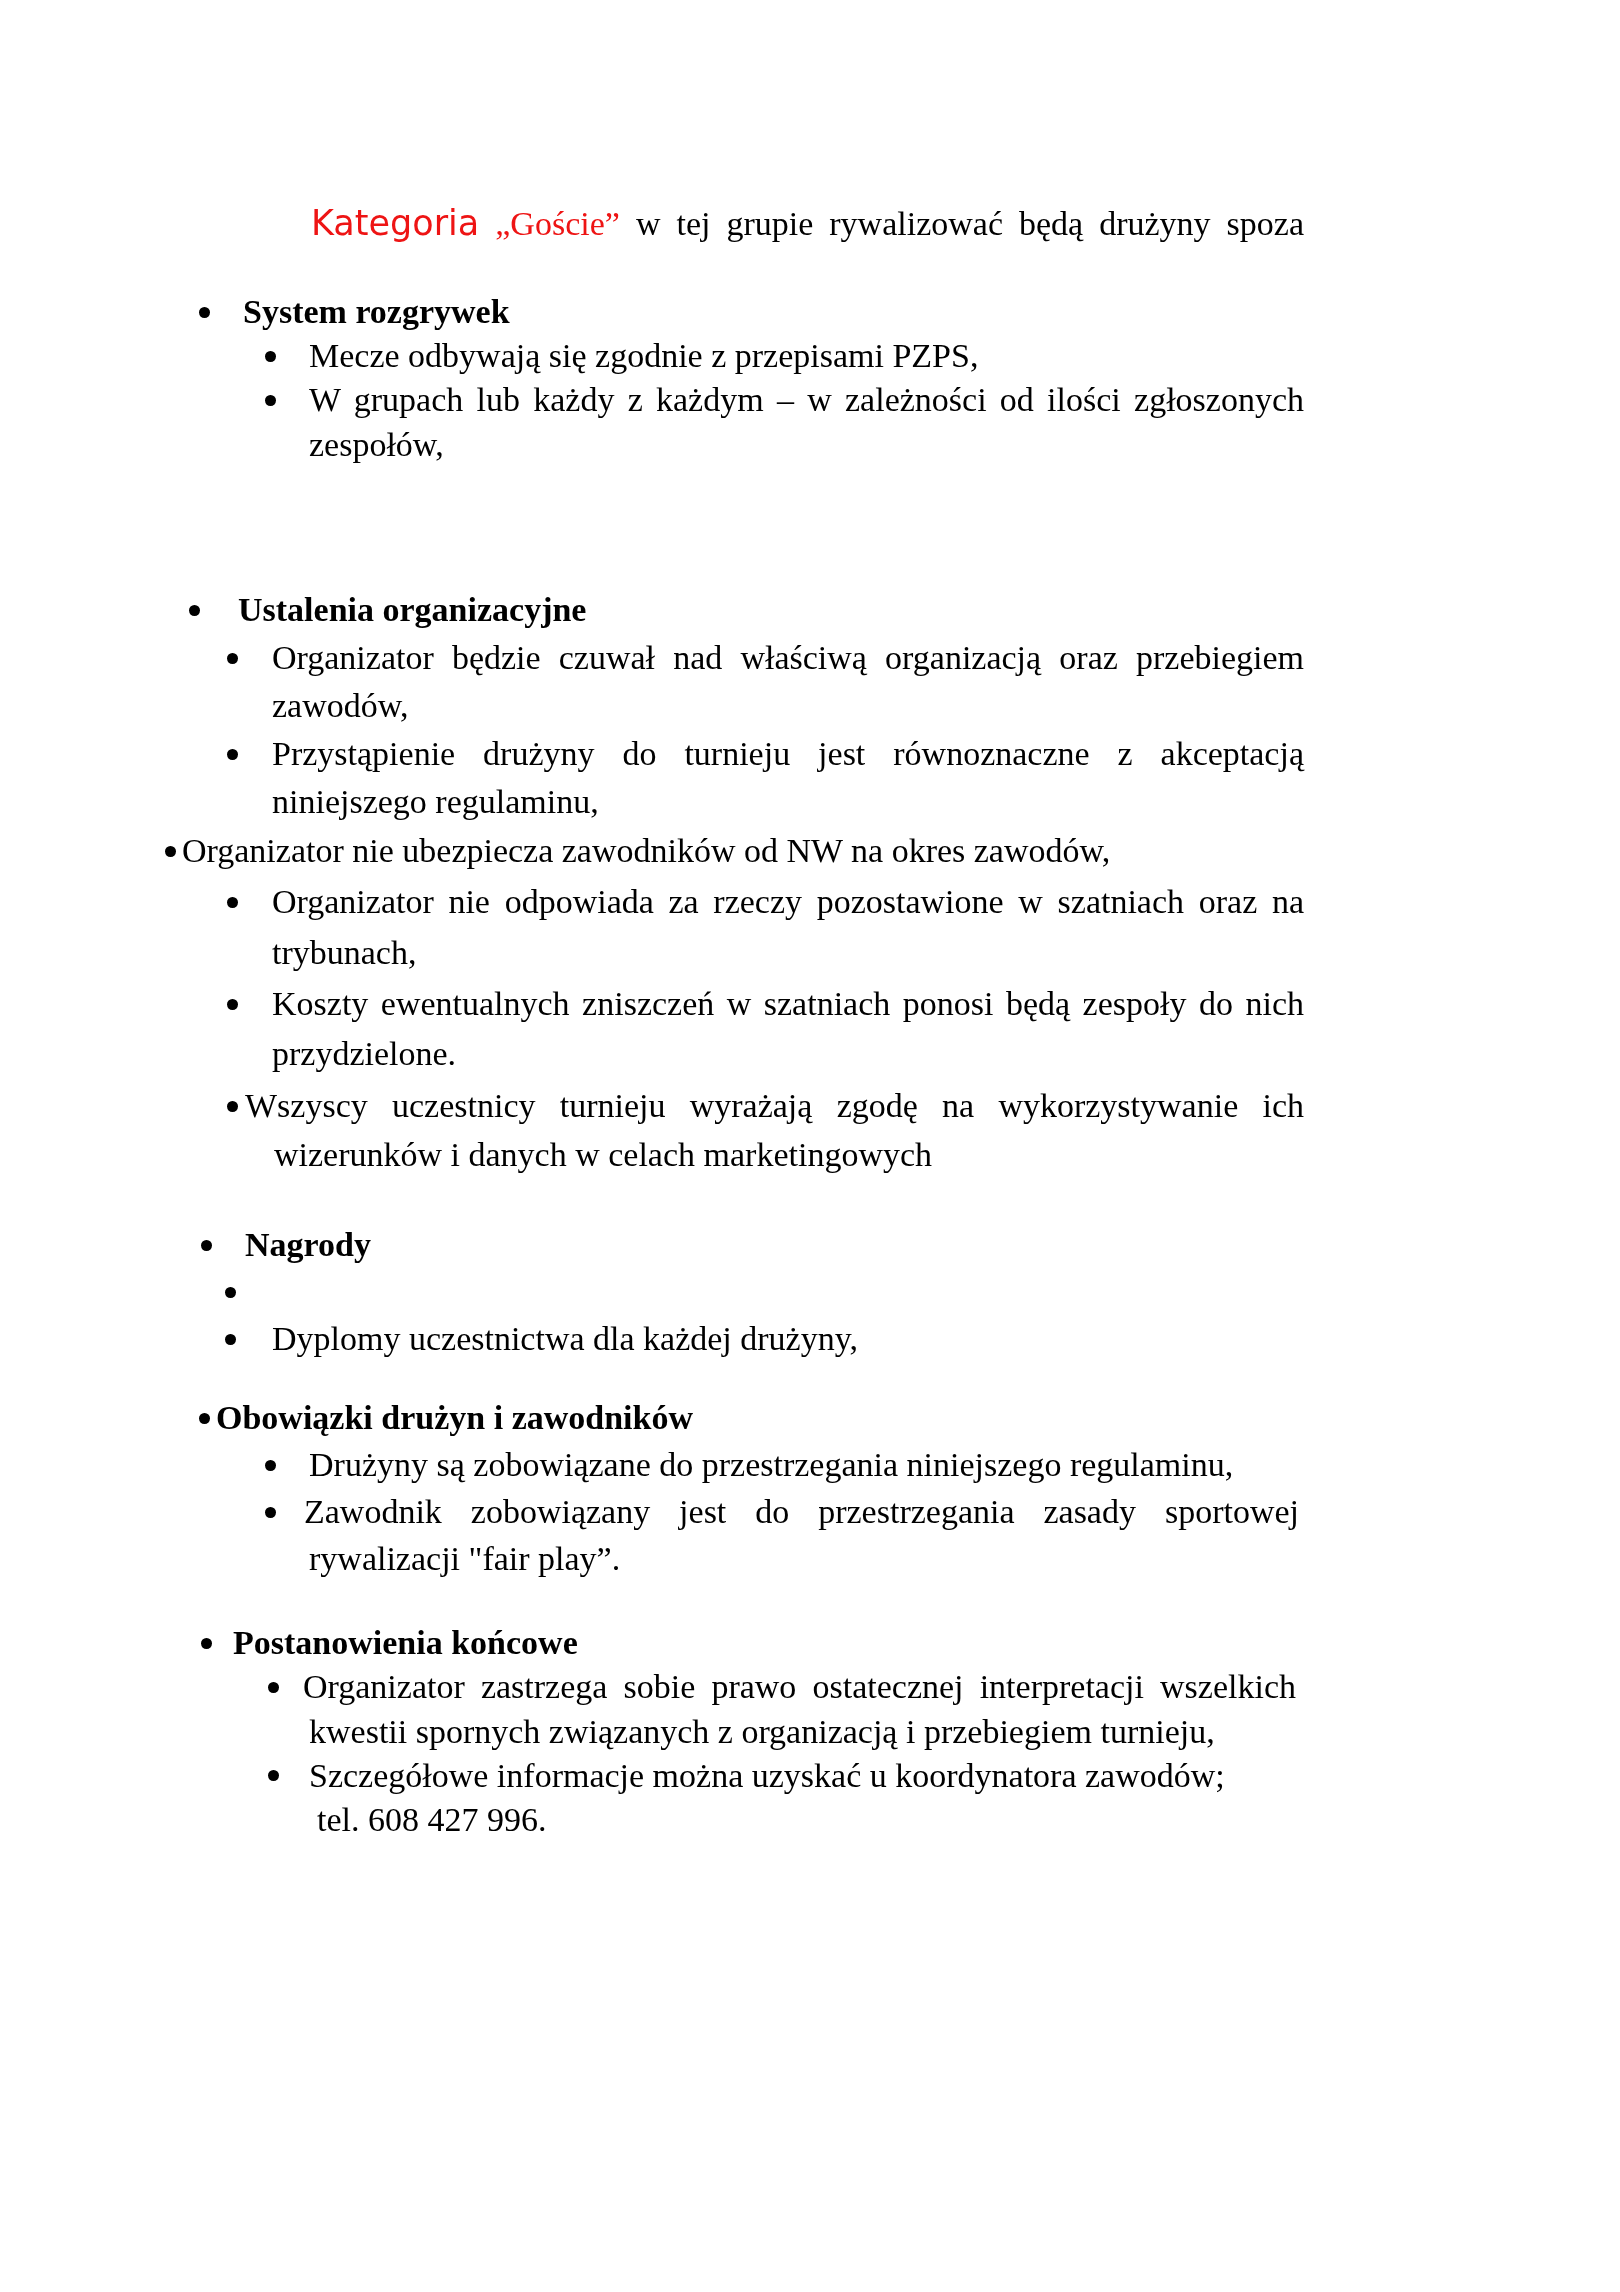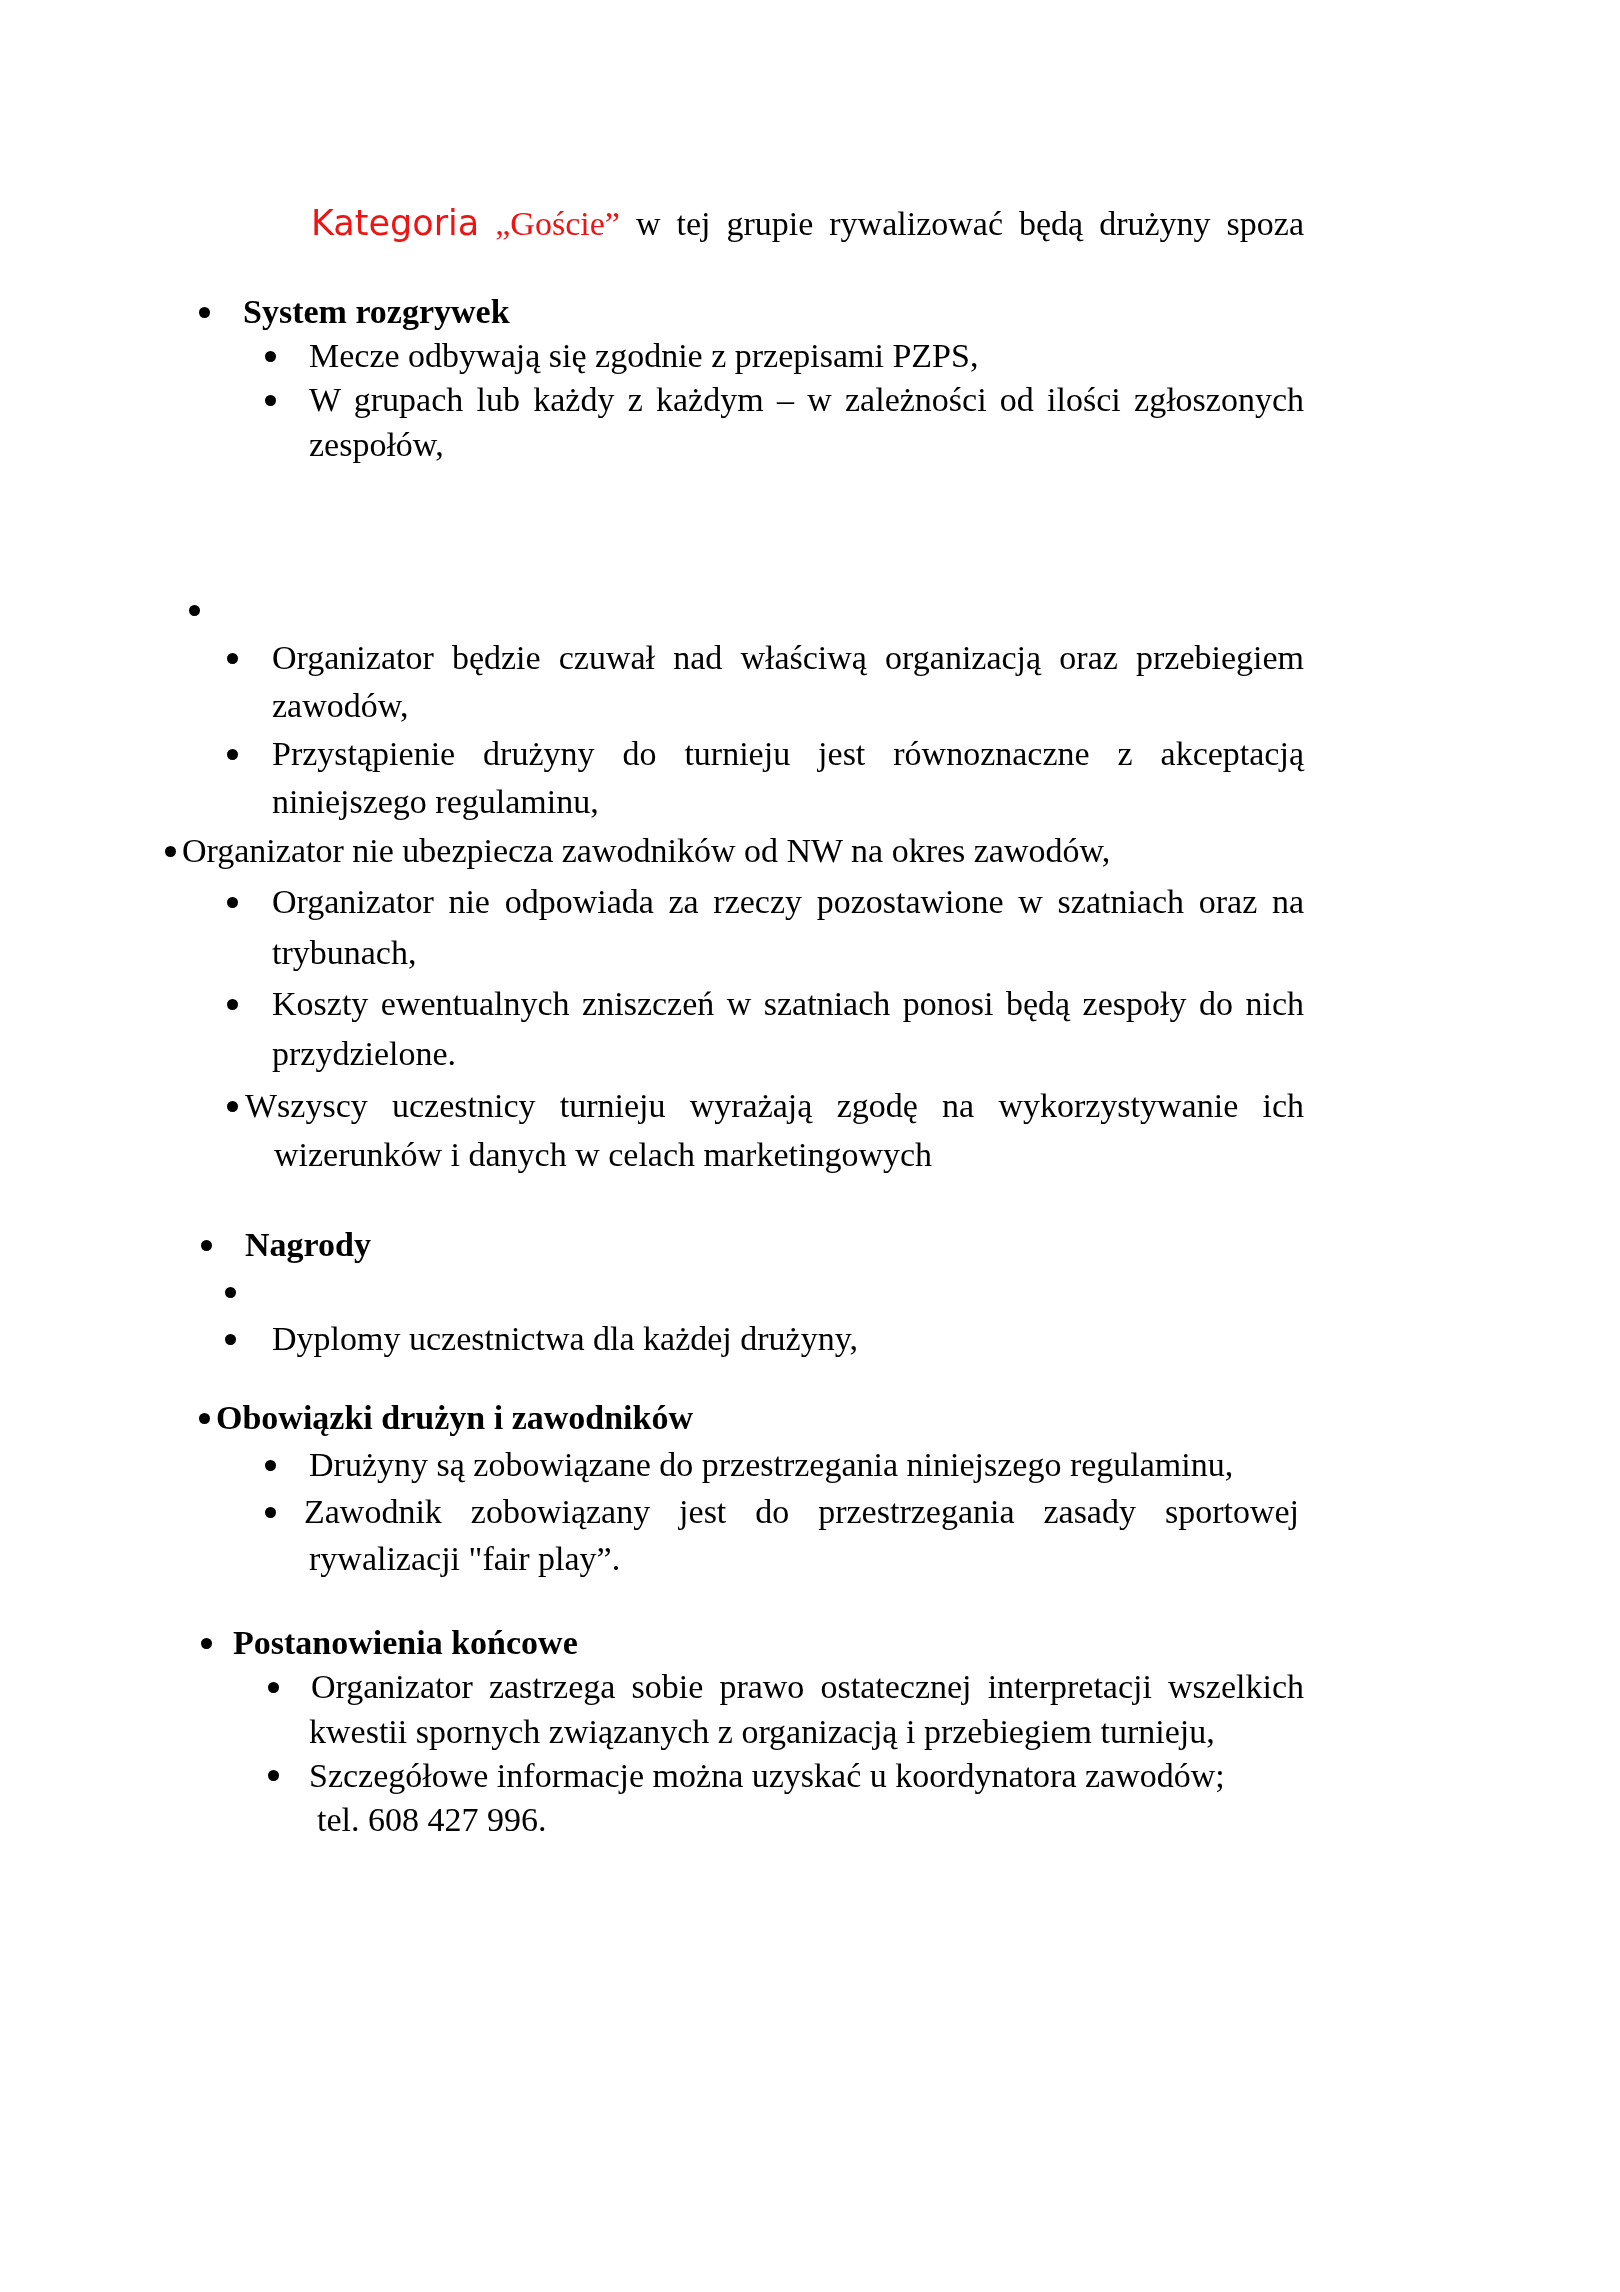--- a/index.html
+++ b/index.html
@@ -61,20 +61,21 @@
   <div class="ln b" style="left:243px;top:282px">System rozgrywek</div>
 
   <div class="dot" style="left:265px;top:343px"></div>
   <div class="ln" style="left:309px;top:326px">Mecze odbywają się zgodnie z przepisami PZPS,</div>
 
   <div class="dot" style="left:265px;top:387px"></div>
   <div class="ln j" style="left:309px;top:370px;width:995px">W grupach lub każdy z każdym – w zależności od ilości zgłoszonych</div>
   <div class="ln" style="left:309px;top:415px">zespołów,</div>
 
   <div class="dot" style="left:189px;top:597px"></div>
+  <div class="ln b" style="left:238px;top:580px">Ustalenia organizacyjne</div>
 
   <div class="dot" style="left:227px;top:645px"></div>
   <div class="ln j" style="left:272px;top:628px;width:1032px">Organizator  będzie czuwał nad właściwą organizacją oraz przebiegiem</div>
   <div class="ln" style="left:272px;top:676px">zawodów,</div>
 
   <div class="dot" style="left:227px;top:741px"></div>
   <div class="ln j" style="left:272px;top:724px;width:1032px">Przystąpienie drużyny do turnieju jest równoznaczne z akceptacją</div>
   <div class="ln" style="left:272px;top:772px">niniejszego regulaminu,</div>
 
   <div class="dot" style="left:165px;top:838px"></div>
@@ -107,21 +108,21 @@
   <div class="ln" style="left:309px;top:1435px">Drużyny są zobowiązane do przestrzegania niniejszego regulaminu,</div>
 
   <div class="dot" style="left:265px;top:1499px"></div>
   <div class="ln j" style="left:304px;top:1482px;width:995px">Zawodnik zobowiązany jest do przestrzegania zasady sportowej</div>
   <div class="ln" style="left:309px;top:1529px">rywalizacji "fair play”.</div>
 
   <div class="dot" style="left:201px;top:1630px"></div>
   <div class="ln b" style="left:233px;top:1613px">Postanowienia końcowe</div>
 
   <div class="dot" style="left:268px;top:1674px"></div>
-  <div class="ln j" style="left:311px;top:1657px;width:993px">Organizator zastrzega sobie prawo ostatecznej interpretacji wszelkich</div>
+  <div class="ln j" style="left:303px;top:1657px;width:993px">Organizator zastrzega sobie prawo ostatecznej interpretacji wszelkich</div>
   <div class="ln" style="left:309px;top:1702px">kwestii spornych związanych z organizacją i przebiegiem turnieju,</div>
 
   <div class="dot" style="left:268px;top:1762px"></div>
   <div class="ln" style="left:309px;top:1746px">Szczegółowe informacje można uzyskać u koordynatora zawodów;</div>
   <div class="ln" style="left:317px;top:1790px">tel. 608 427 996.</div>
 
 </div>
 
 
 </body></html>

